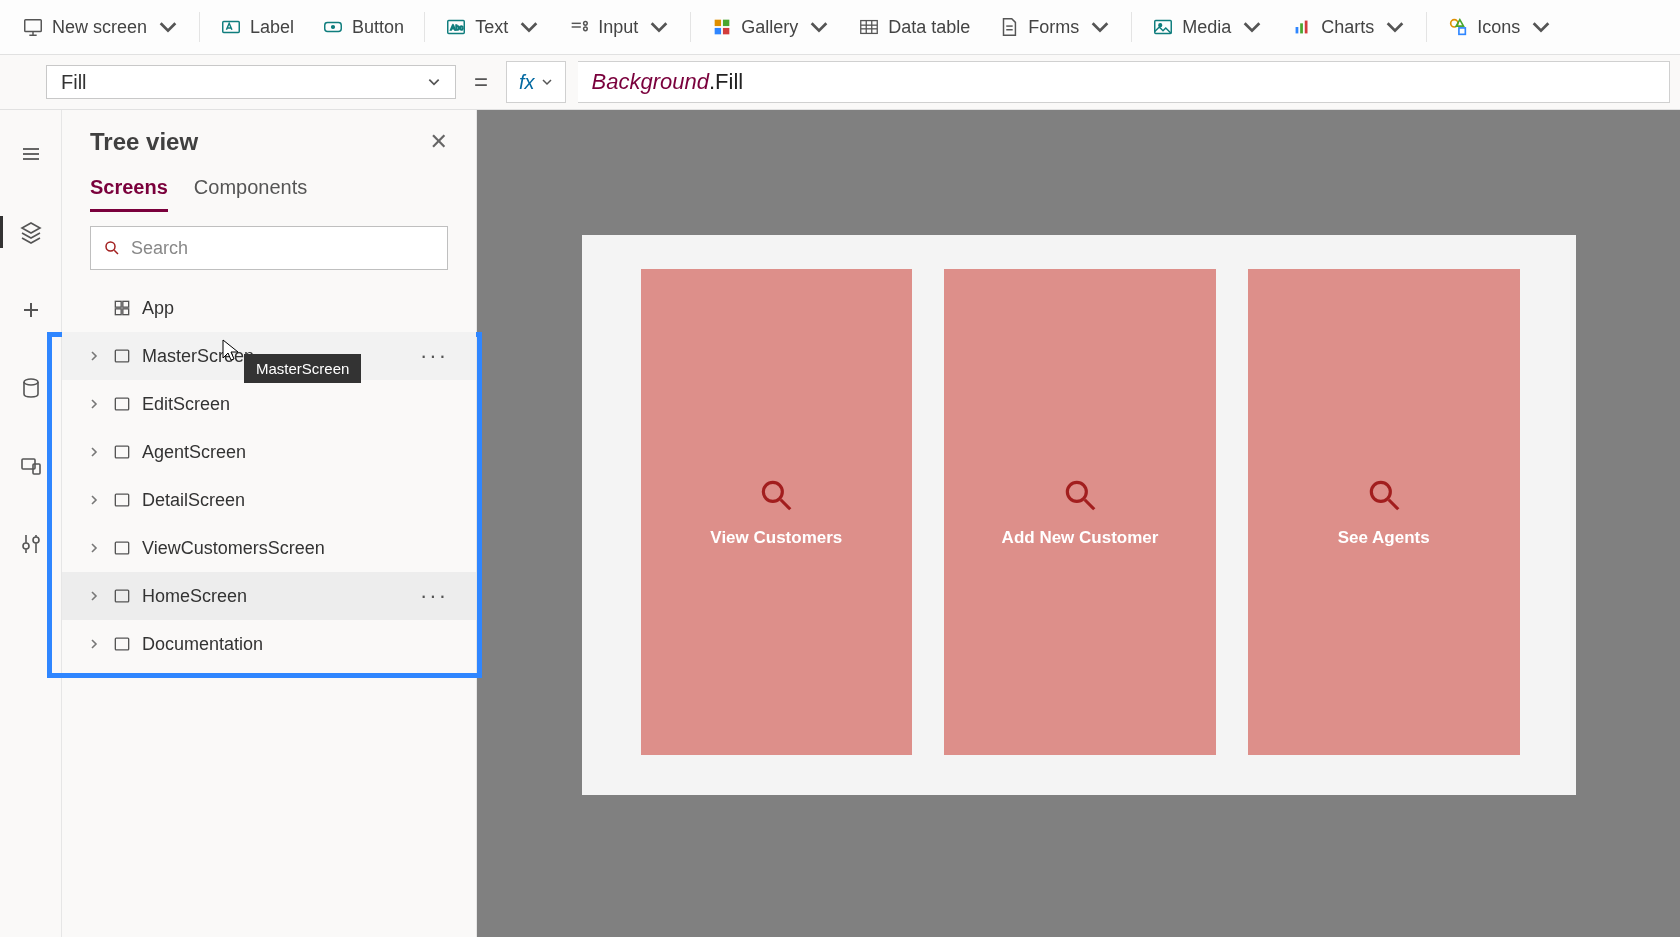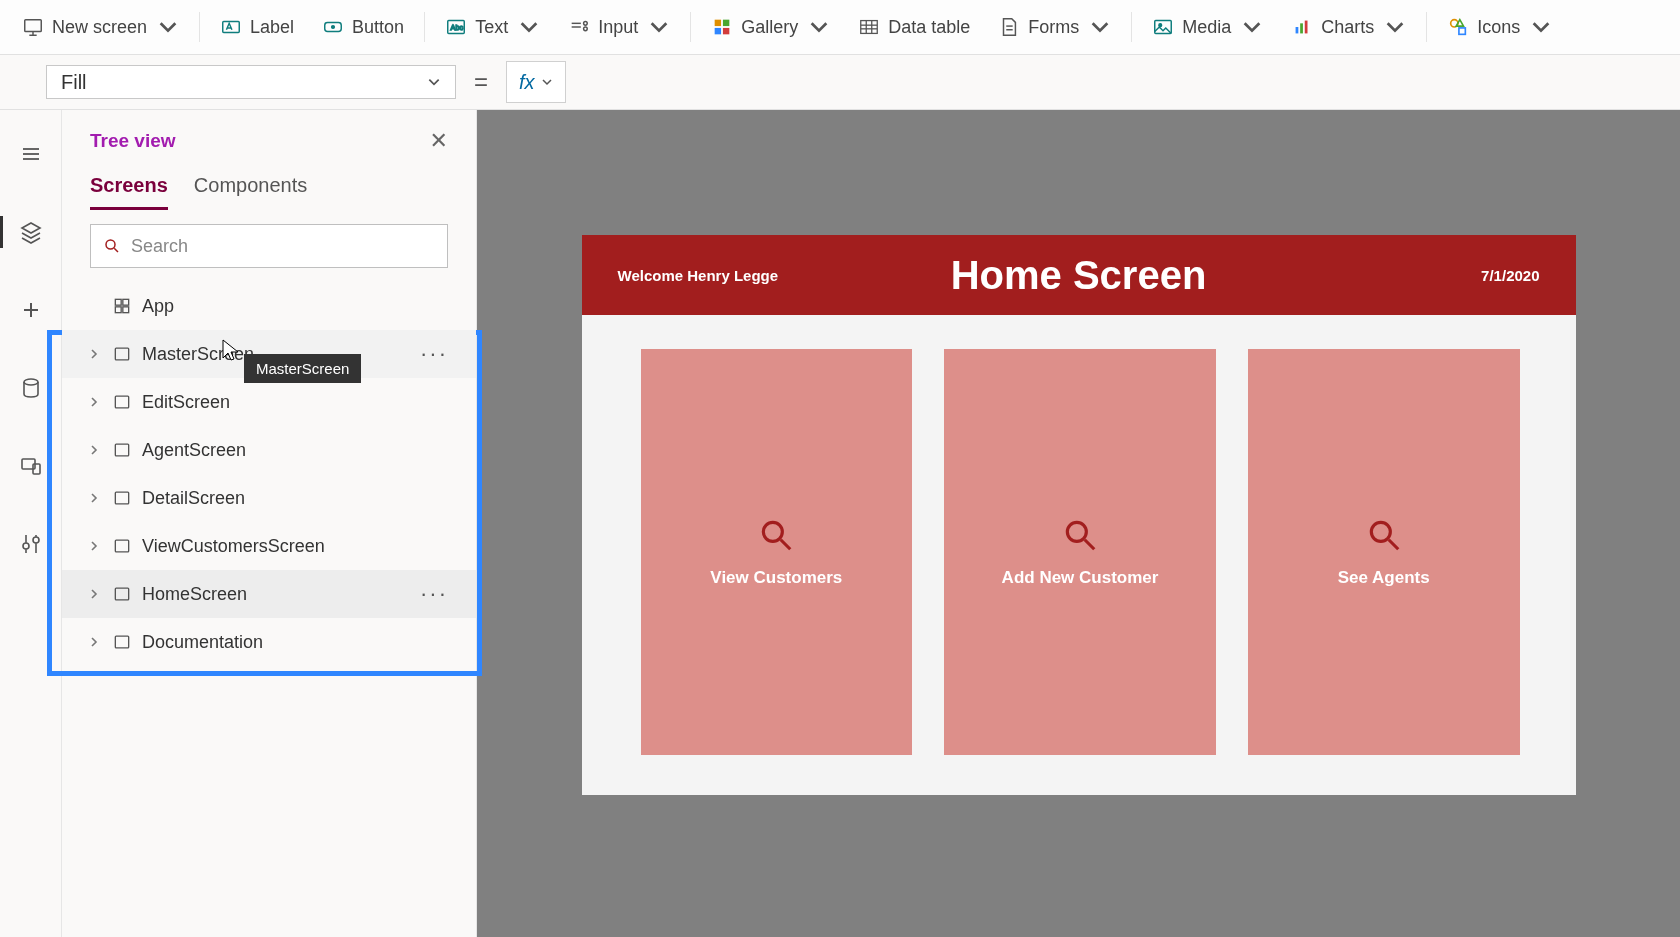--- a/index.html
+++ b/index.html
@@ -100,21 +100,21 @@
     border-right: 1px solid #e6e6e6;
     padding: 18px 0 0 0;
     position: relative;
   }
   .tree-header {
     display: flex;
     justify-content: space-between;
     align-items: center;
     padding: 0 28px 10px 28px;
   }
-  .tree-title { font-size: 19px; font-weight: 600; color: #a21caf; }
+  .tree-title { font-size: 24px; font-weight: 600; color: #404040; }
   .tree-close { font-size: 22px; color: #666; cursor: pointer; }
   .tree-tabs { display: flex; gap: 26px; padding: 10px 28px 0 28px; font-size: 20px; }
   .tree-tab { padding-bottom: 10px; cursor: pointer; color: #555; }
   .tree-tab.active { color: #7a003c; font-weight: 600; border-bottom: 3px solid #7a003c; }
   .tree-search {
     margin: 14px 28px 10px 28px;
     height: 44px;
     border: 1px solid #bfbfbf;
     background: #fff;
     display: flex;
@@ -339,20 +339,24 @@
         <path d="M2 4l4 4 4-4" fill="none" stroke="#555" stroke-width="1.5"></path>
       </svg>
   </div>
   <span class="equals">=</span>
   <div class="fx-box">
     <span class="fx-label">fx</span>
     <svg width="12" height="12" viewBox="0 0 12 12">
         <path d="M2 4l4 4 4-4" fill="none" stroke="#555" stroke-width="1.5"></path>
       </svg>
   </div>
+  <div class="formula-input">
+    <span class="fi-obj">Background</span>
+      <span class="fi-prop">.Fill</span>
+  </div>
 </div>
 
 <div class="main">
 
   <div class="rail">
     <div class="rail-item">
       <svg viewBox="0 0 24 24" fill="none" stroke-width="1.8">
           <line x1="4" y1="7" x2="20" y2="7"></line>
           <line x1="4" y1="12" x2="20" y2="12"></line>
           <line x1="4" y1="17" x2="20" y2="17"></line>
@@ -512,25 +516,20 @@
     </div>
 
     <div class="tooltip">MasterScreen</div>
     <svg class="cursor-img" width="22" height="26" viewBox="0 0 22 26">
         <path d="M3 2l0 18 5-5 3 7 3-1-3-7h7z" fill="#fff" stroke="#000" stroke-width="1"></path>
       </svg>
   </div>
 
   <div class="canvas-area">
     <div class="app-canvas">
-      <div class="app-header">
-        <span class="app-welcome">Welcome Henry Legge</span>
-        <span class="app-title">Home Screen</span>
-        <span class="app-date">7/1/2020</span>
-      </div>
       <div class="app-tiles">
         <div class="tile">
           <svg viewBox="0 0 24 24" fill="none" stroke="#a21e1e" stroke-width="2">
               <circle cx="10" cy="10" r="6"></circle>
               <line x1="15" y1="15" x2="21" y2="21"></line>
             </svg>
           <span class="tile-label">View Customers</span>
         </div>
         <div class="tile">
           <svg viewBox="0 0 24 24" fill="none" stroke="#a21e1e" stroke-width="2">

